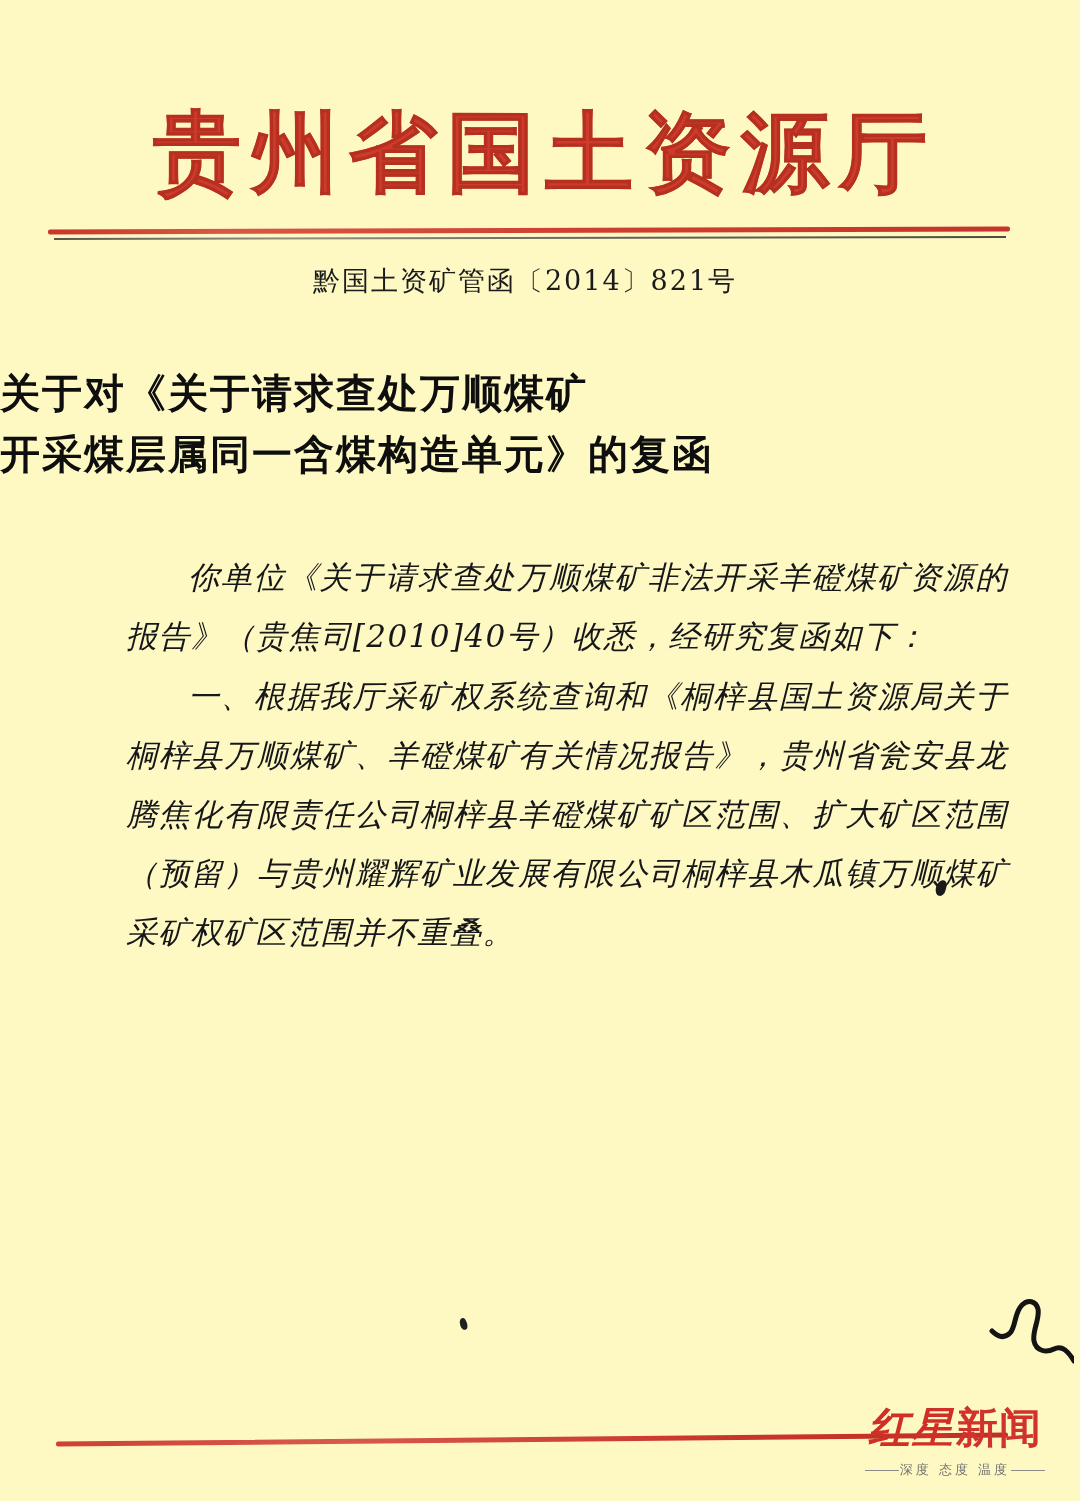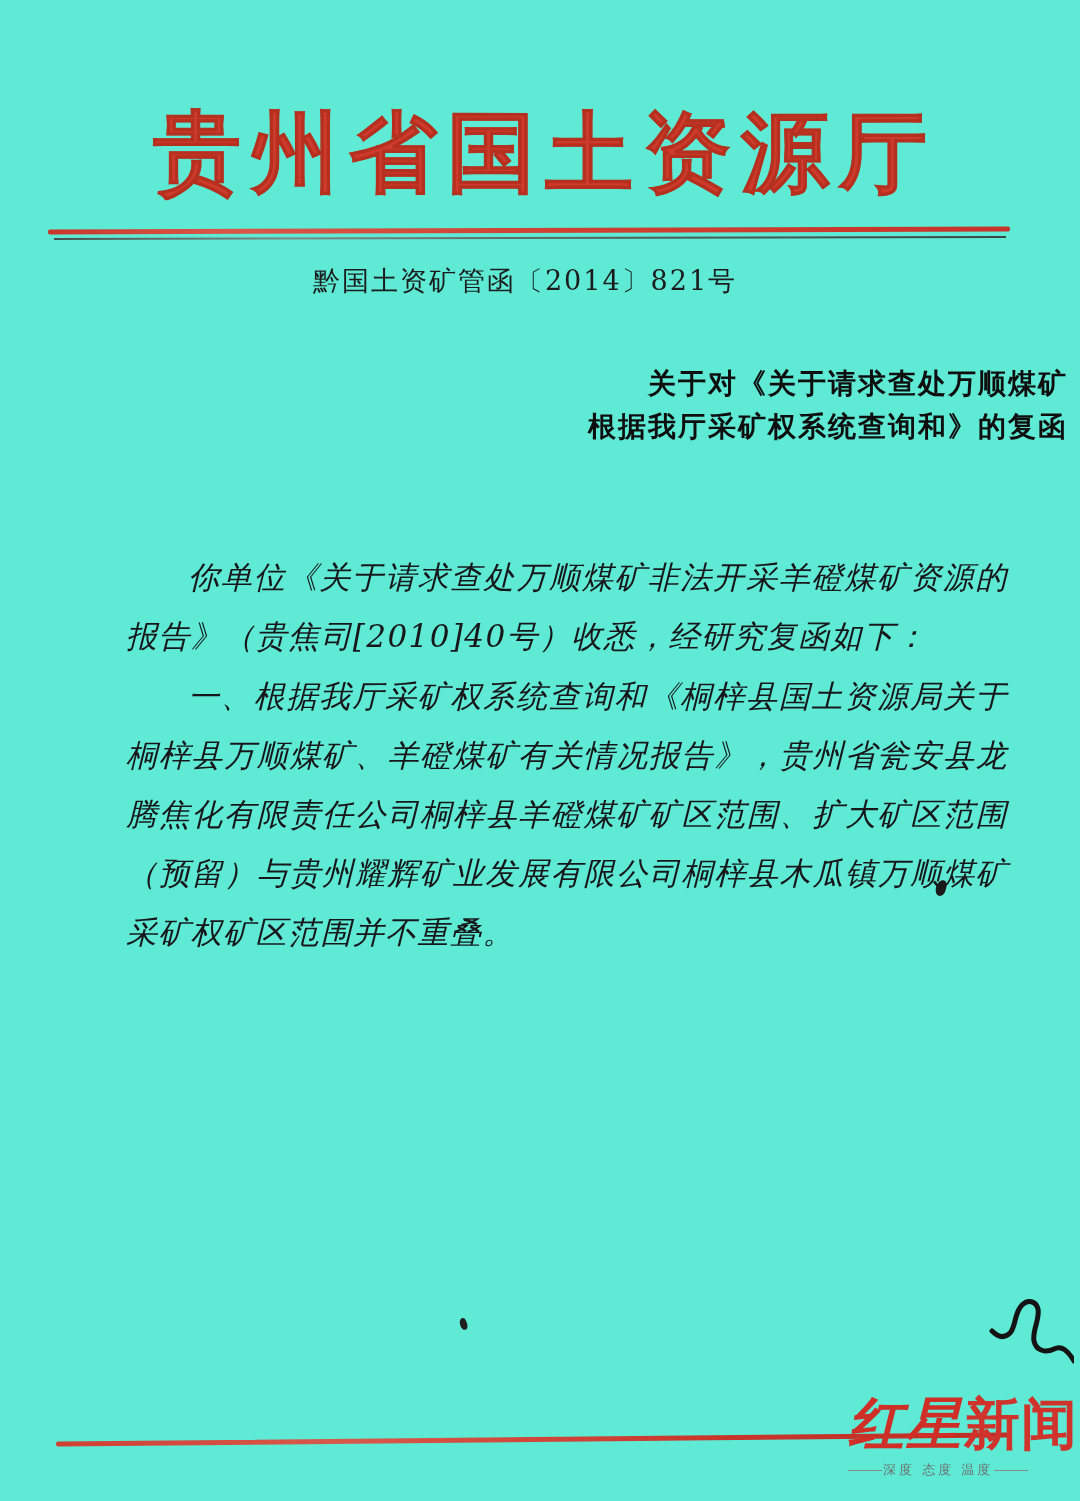--- a/index.html
+++ b/index.html
@@ -6,21 +6,21 @@
   html, body {
     margin: 0;
     padding: 0;
     background: #ffffff;
   }
   #page {
     position: relative;
     width: 1080px;
     height: 1501px;
     margin: 0 auto;
-    background: #5eead4;
+    background: #fef9c3;
     overflow: hidden;
     font-family: "DejaVu Serif", "Liberation Serif", serif;
     color: #131313;
   }
 
   
   .letterhead {
     position: absolute;
     top: 108px;
     left: 0;
@@ -81,22 +81,22 @@
     color: #1b1b1b;
     font-family: "DejaVu Serif", "Liberation Serif", serif;
   }
 
   
   .doc-title {
     position: absolute;
     top: 363px;
     left: 0;
     width: 1068px;
-    text-align: right;
-    font-size: 28px;
+    text-align: left;
+    font-size: 40px;
     font-weight: 700;
     line-height: 1.52;
     letter-spacing: 2px;
     color: #0e0e0e;
     font-family: "DejaVu Serif", "Liberation Serif", serif;
   }
   .doc-title .tline { display: block; white-space: nowrap; }
 
   
   .body-block {
@@ -140,41 +140,42 @@
   
   .watermark {
     position: absolute;
     right: 18px;
     bottom: 22px;
     width: 214px;
     text-align: center;
     user-select: none;
   }
   .wm-main {
-    font-size: 56px;
+    font-size: 42px;
     font-weight: 700;
     letter-spacing: 1px;
     line-height: 1;
     color: #d0332b;
     white-space: nowrap;
-    font-family: Liberation Serif, serif;
+    font-family: Liberation Mono, monospace;
   }
   .wm-main .wm-brush {
     font-style: italic;
     color: #cf2f26;
     margin-right: 2px;
   }
   .wm-tag {
     margin-top: 9px;
     font-size: 13px;
     letter-spacing: 3px;
     color: #6f6f6f;
     white-space: nowrap;
     display: flex;
     align-items: center;
+    justify-content: center;
     gap: 1px;
     font-family: "DejaVu Sans", "Liberation Sans", sans-serif;
   }
   .wm-tag .dash {
     display: inline-block;
     width: 34px;
     height: 1px;
     background: #8a8a8a;
   }
 
@@ -219,21 +220,21 @@
 
   <div class="rule-wrap">
     <div class="rule-red"></div>
     <div class="rule-dark"></div>
   </div>
 
   <div class="doc-number">黔国土资矿管函〔2014〕821号</div>
 
   <div class="doc-title">
     <span class="tline">关于对《关于请求查处万顺煤矿</span>
-    <span class="tline">根据我厅采矿权系统查询和》的复函</span>
+    <span class="tline">开采煤层属同一含煤构造单元》的复函</span>
   </div>
 
   <div class="body-block">
     <p class="para indent">你单位《关于请求查处万顺煤矿非法开采羊磴煤矿资源的报告》（贵焦司[2010]40号）收悉，经研究复函如下：</p>
     <p class="para indent">一、根据我厅采矿权系统查询和《桐梓县国土资源局关于桐梓县万顺煤矿、羊磴煤矿有关情况报告》，贵州省瓮安县龙腾焦化有限责任公司桐梓县羊磴煤矿矿区范围、扩大矿区范围（预留）与贵州耀辉矿业发展有限公司桐梓县木瓜镇万顺煤矿采矿权矿区范围并不重叠。</p>
   </div>
 
   <div class="pen-dot-1"></div>
   <div class="pen-dot-2"></div>
 

